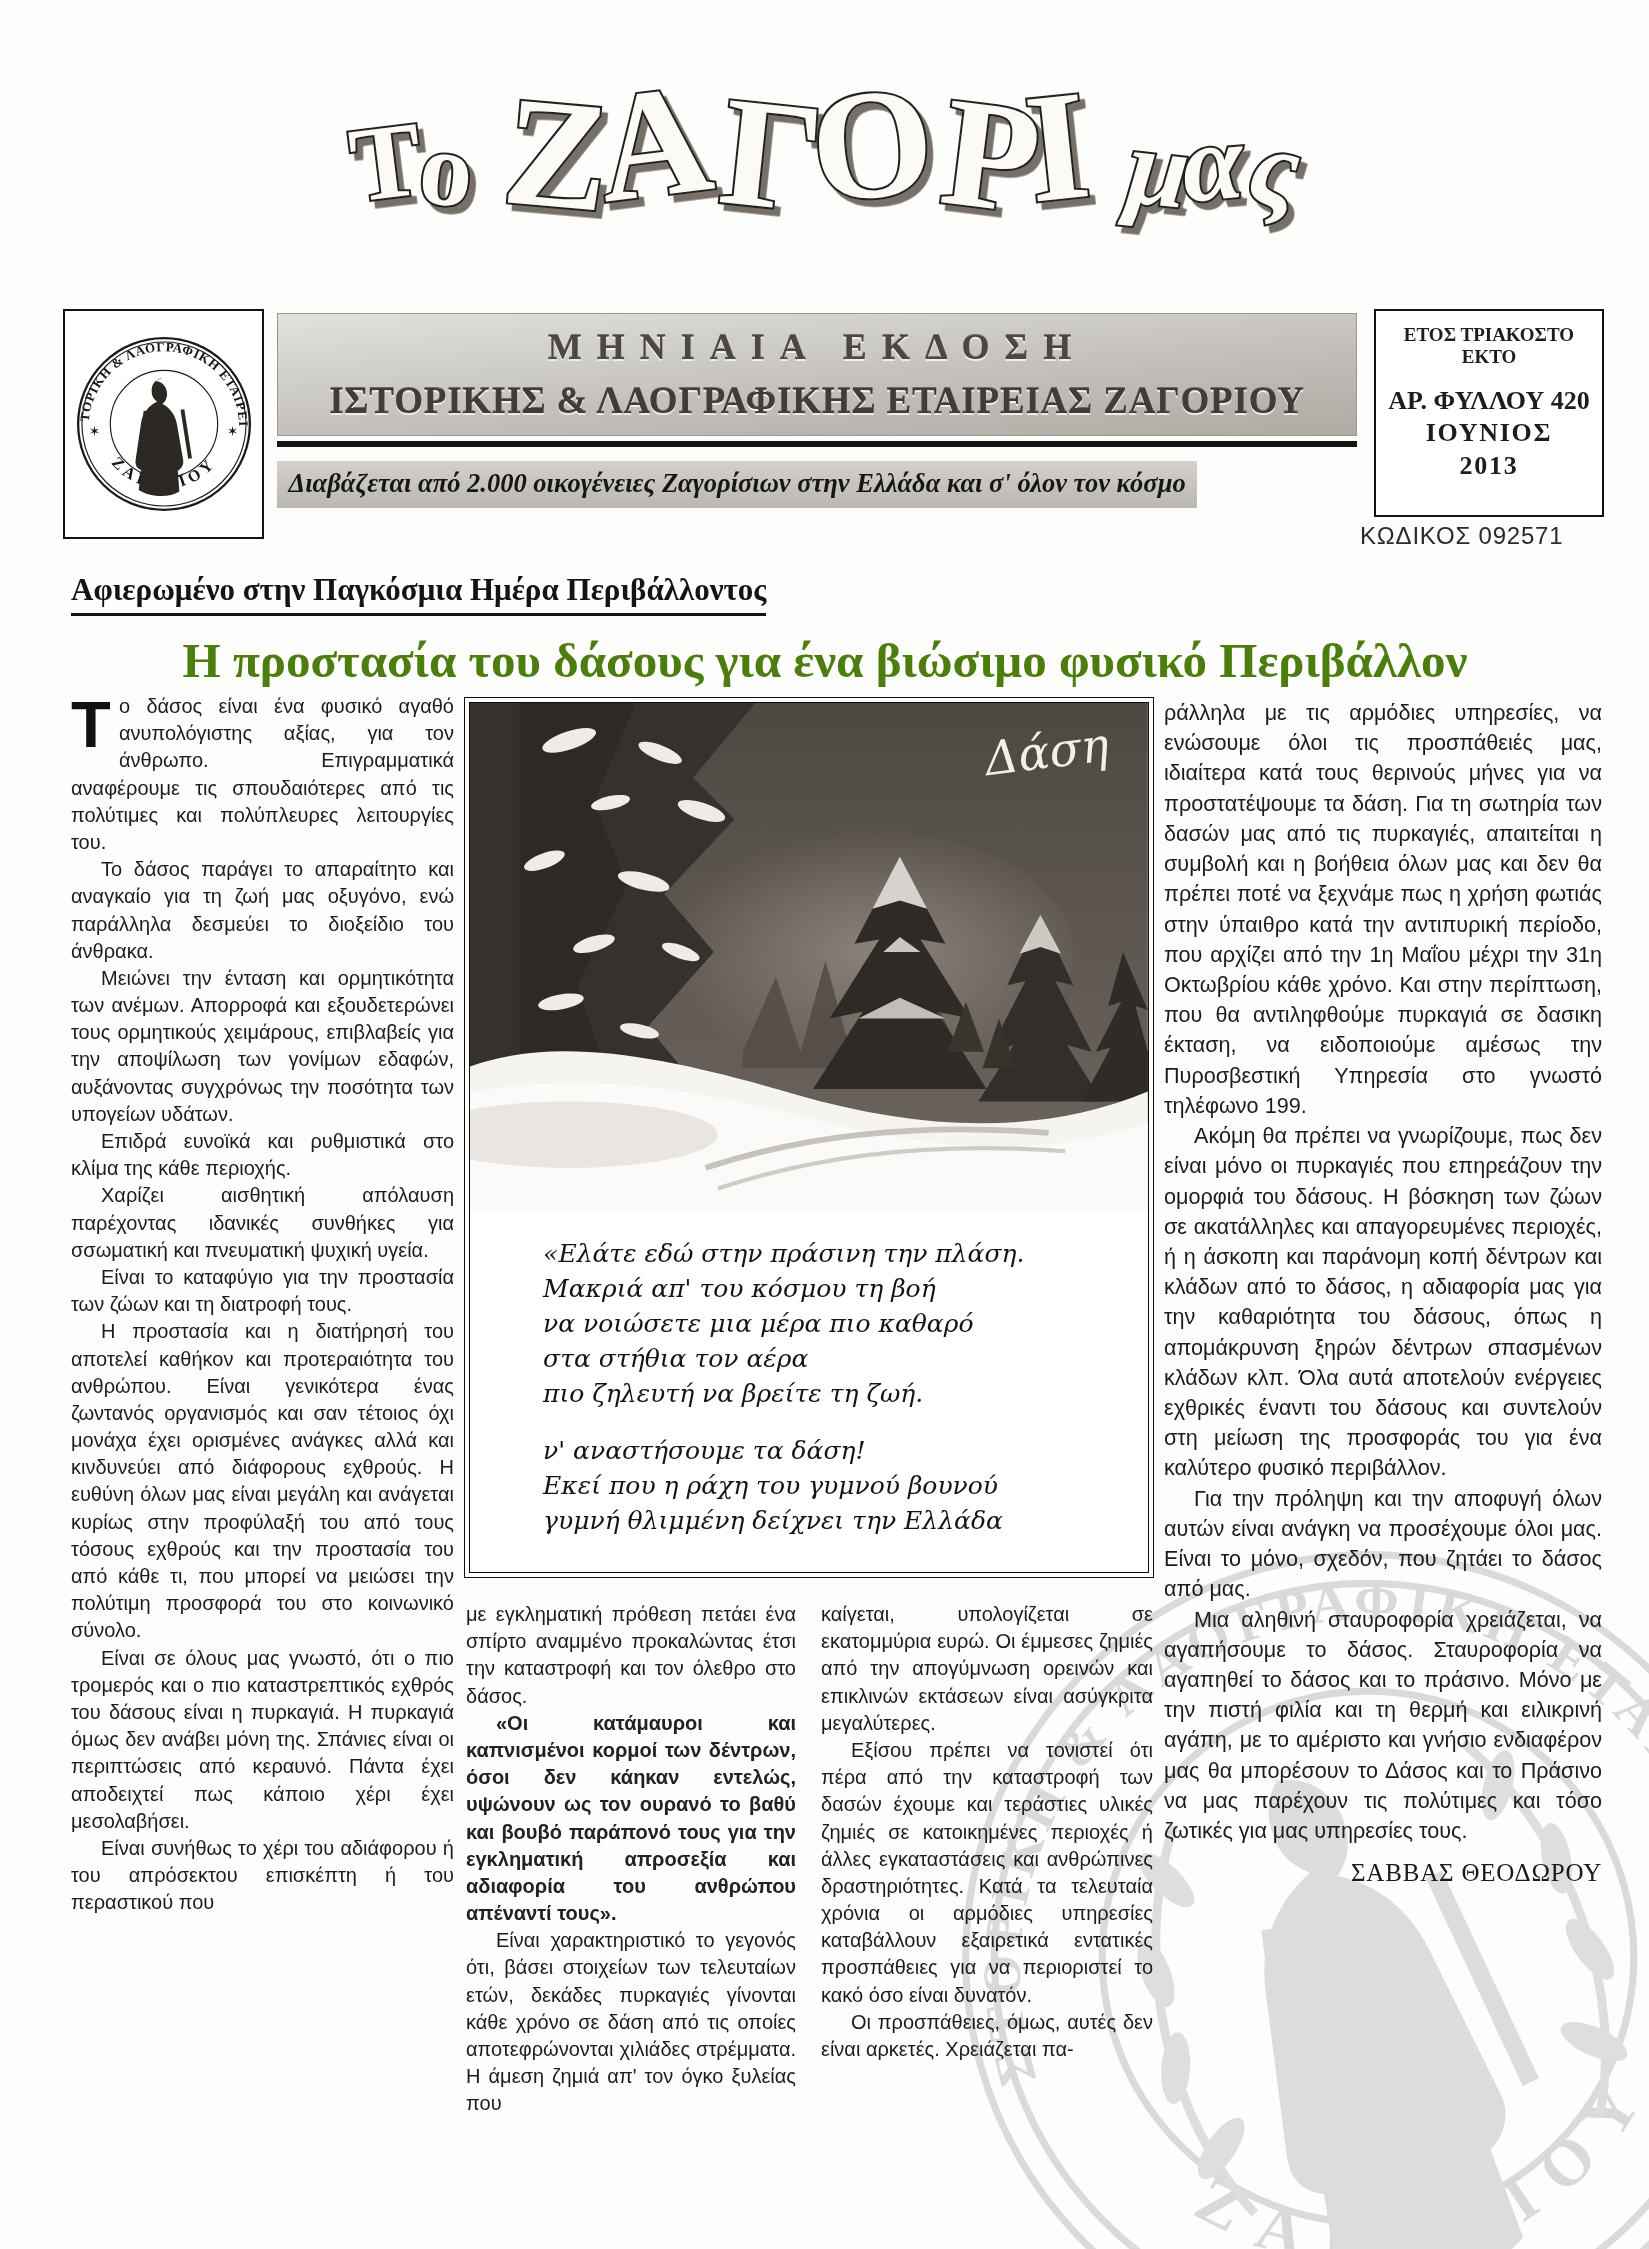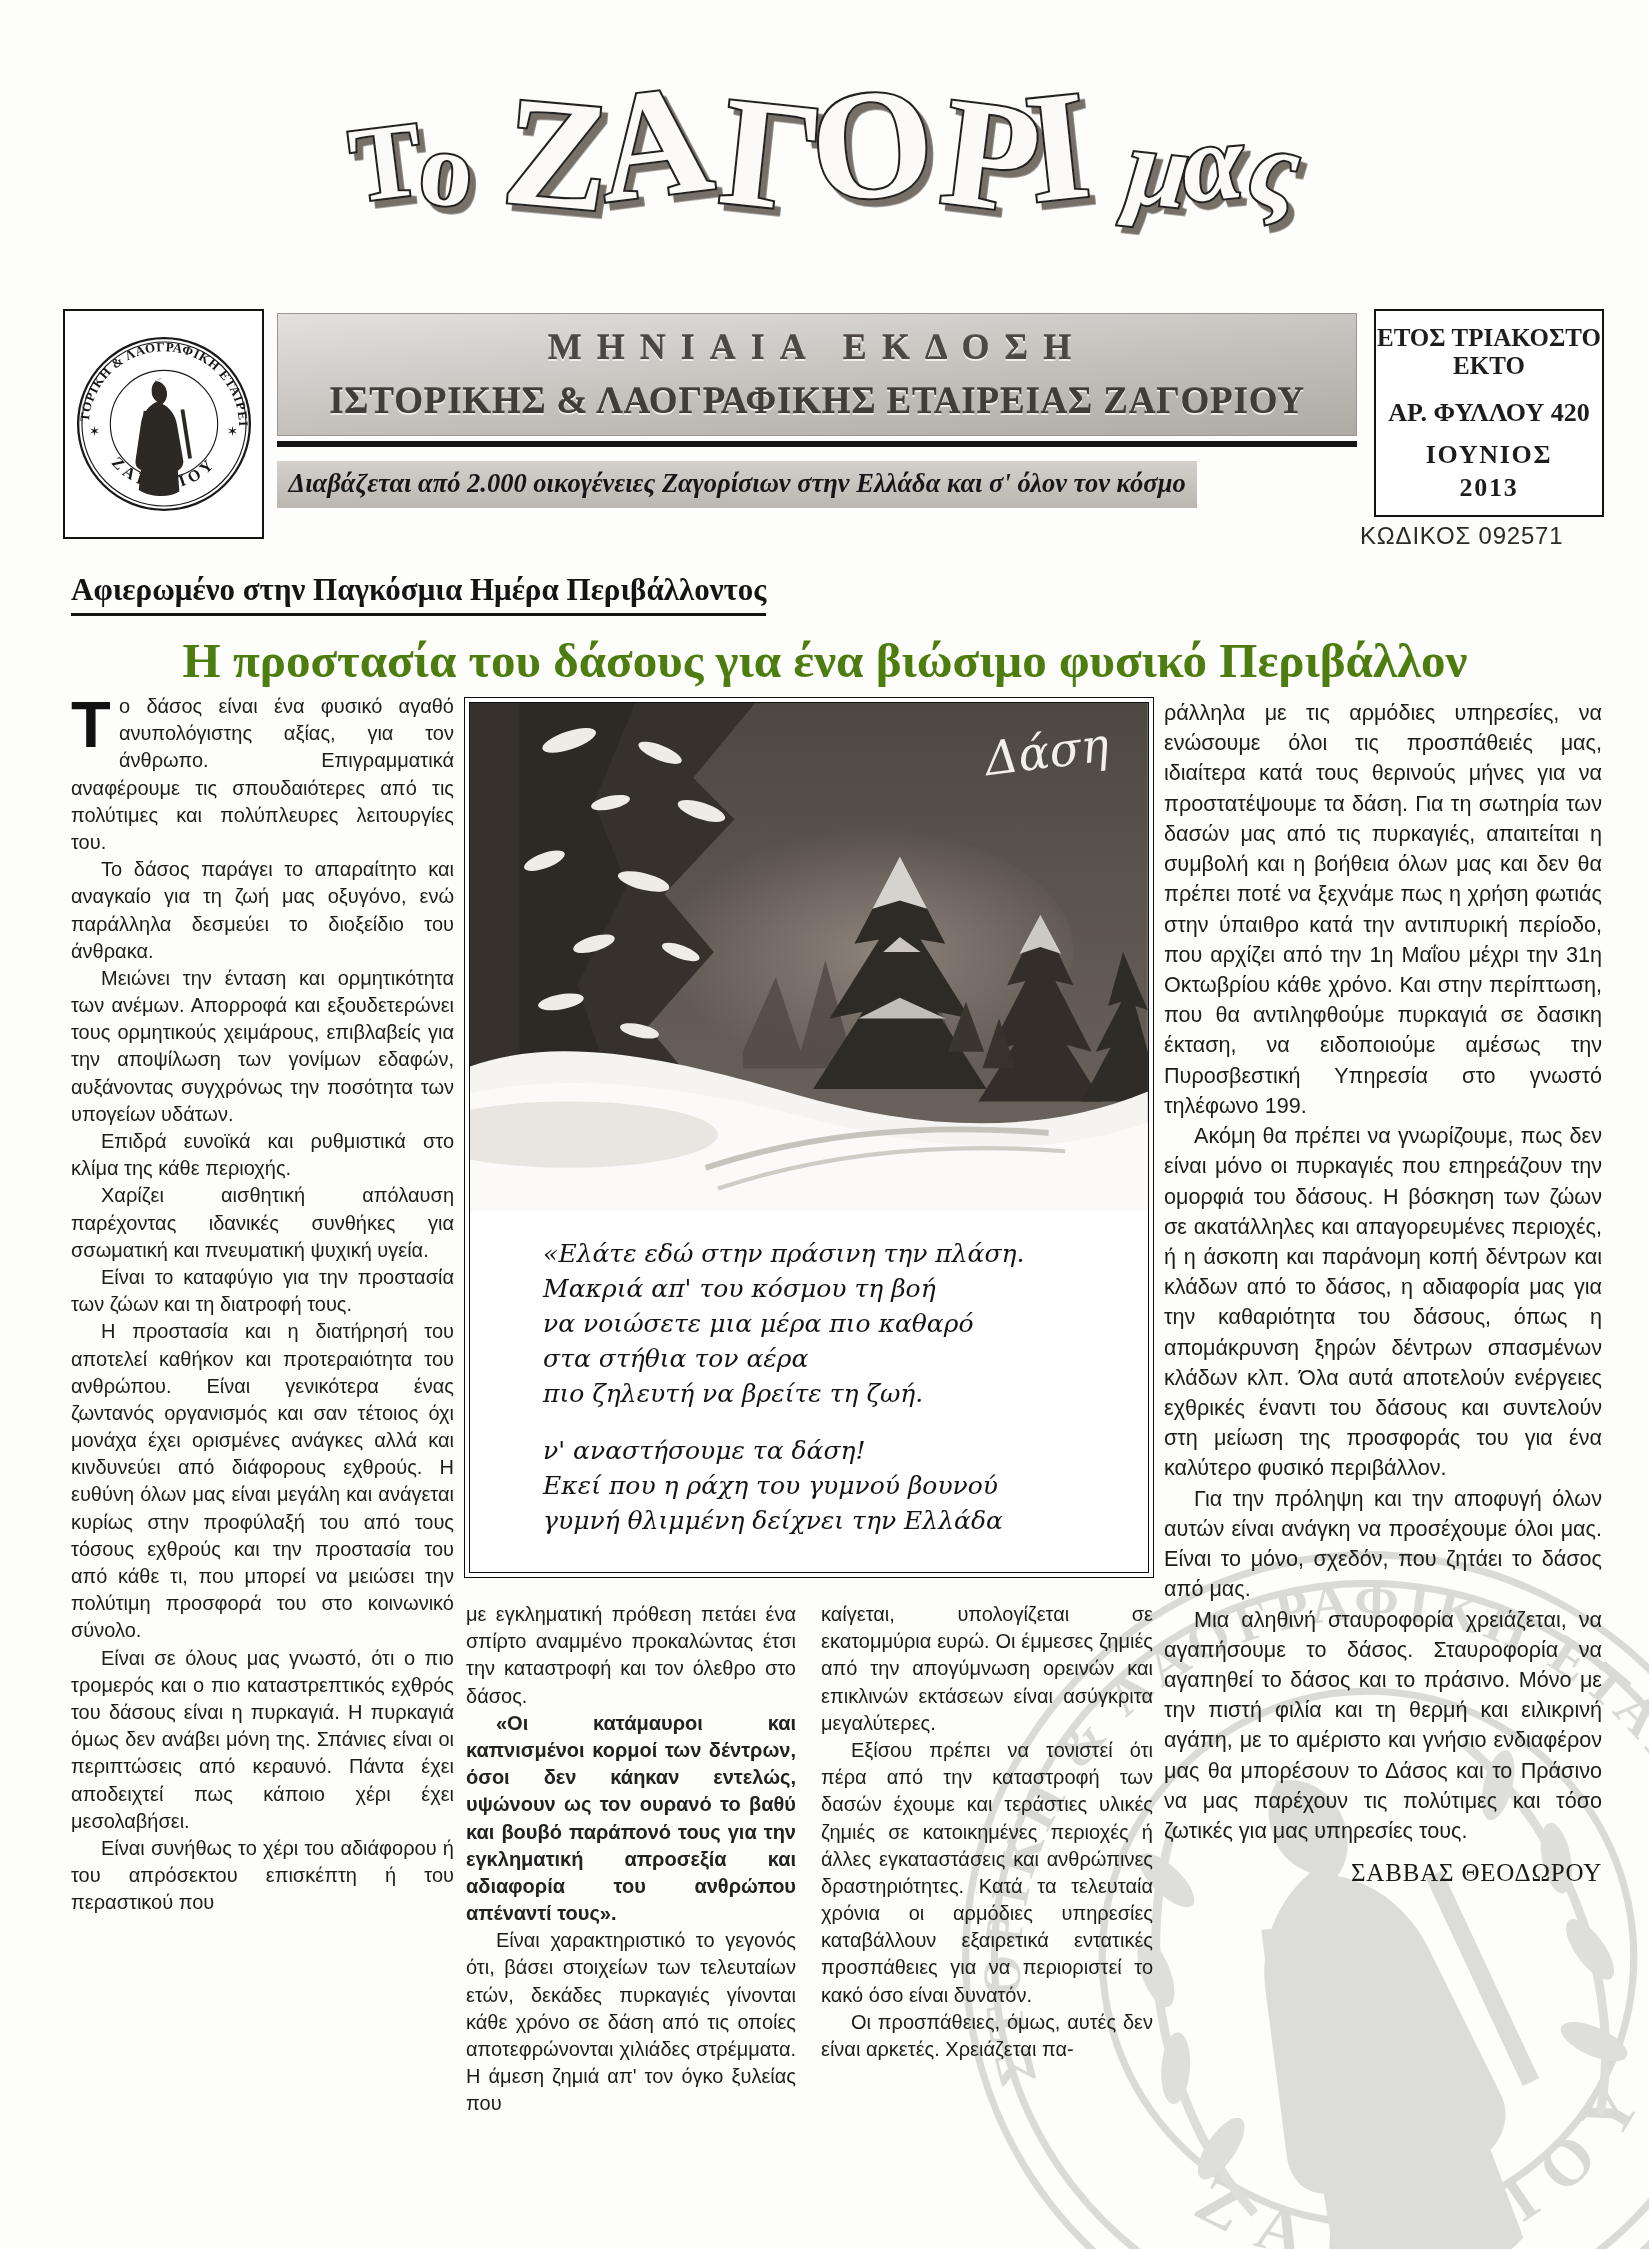--- a/index.html
+++ b/index.html
@@ -25,23 +25,23 @@
   .header-rule{height:5.8px;background:#151515;margin-top:5px;}
   .address{font-family:"Liberation Serif",serif;font-style:italic;font-weight:bold;
     font-size:33px;color:#131313;margin-top:11.6px;text-align:left;padding-left:5px;letter-spacing:0.8px;}
   .banner{margin-top:13.3px;background:linear-gradient(180deg,#d4d1cc,#bab7b1);
     font-family:"Liberation Serif",serif;font-style:italic;font-weight:bold;
     font-size:26.5px;color:#161616;padding:7.5px 11.6px 9px;display:inline-block;}
   .issue-box{position:absolute;left:1374px;top:309px;width:226px;height:204px;
     border:2.5px solid #121212;background:#fff;text-align:center;
     font-family:"Liberation Serif",serif;font-weight:bold;color:#18181
 8;}
-  .issue-line1{font-size:25px;margin-top:13.3px;letter-spacing:0px;}
+  .issue-line1{font-size:19px;margin-top:13.3px;letter-spacing:0px;}
   .issue-line2{font-size:26px;margin-top:18px;}
-  .issue-line3{font-size:26px;margin-top:12px;letter-spacing:1.7px;}
+  .issue-line3{font-size:26px;margin-top:2px;letter-spacing:1.7px;}
   .issue-line4{font-size:26px;margin-top:3px;letter-spacing:1.7px;}
   .postcode{position:absolute;left:1360px;top:522px;width:249px;text-align:left;
     font-size:24px;color:#2a2a2a;letter-spacing:0.8px;}
   
   .kicker{position:absolute;left:71px;top:572px;font-family:"Liberation Serif",serif;
     font-weight:bold;font-size:31px;color:#141414;border-bottom:3.3px solid #141414;padding-bottom:5px;}
   .headline{position:absolute;left:33px;top:632px;width:1584px;text-align:center;
     font-family:"Liberation Serif",serif;font-weight:bold;font-size:49px;color:#4d7c0f;letter-spacing:0px;}
   
   .bodycol{position:absolute;text-align:justify;font-size:20px;line-height:1.36;color:#1c1c1c;z-index:2;}

